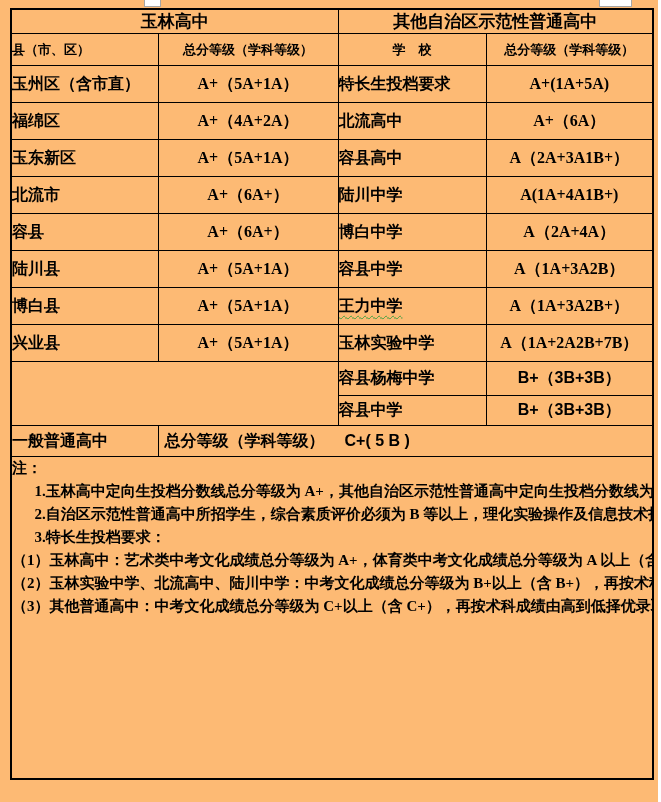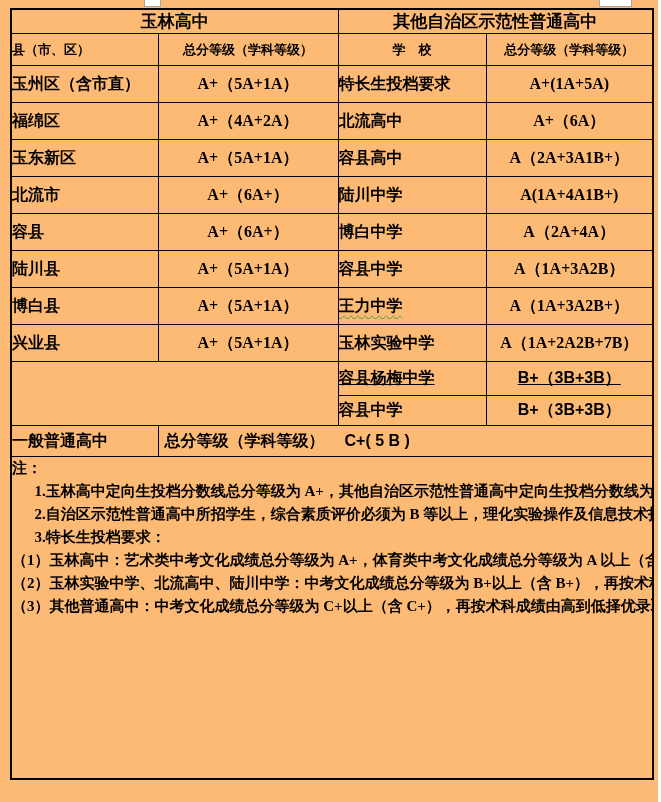--- a/index.html
+++ b/index.html
@@ -11,21 +11,21 @@
   .artifact.center{left:144px;width:15px;height:6px;}
   .artifact.right{left:599px;width:31px;height:6px;}
 
   table.grade{position:absolute;left:10px;top:8px;border-collapse:collapse;table-layout:fixed;
               width:642px;border:2px solid #000;}
   table.grade td, table.grade th{border:1px solid #000;font-weight:bold;font-size:16px;
               color:#000;padding:0;overflow:hidden;white-space:nowrap;}
   tr.h1 th{height:23px;text-align:center;font-size:17px;}
   tr.h2 th{height:31px;font-size:13px;}
   tr.data td{height:36px;font-family:Liberation Serif, serif;}
-  tr.extra1 td{height:33px;text-decoration:underline;}
+  tr.extra1 td{height:33px;}
   tr.extra2 td{height:29px;margin-top:7px;}
   tr.general td{height:30px;}
   .c-left{text-align:left;padding-left:6px;}
   .c-center{text-align:center;}
   .empty-cell{border-right:1px solid #000;}
   .general-span .g-label{display:inline-block;width:174px;padding-left:6px;}
   .general-span .g-value{display:inline-block;padding-left:6px;}
   .squiggle{text-decoration:underline;text-decoration-style:wavy;
             text-decoration-color:#3f9e3f;text-decoration-thickness:1px;text-underline-offset:4px;}
 

